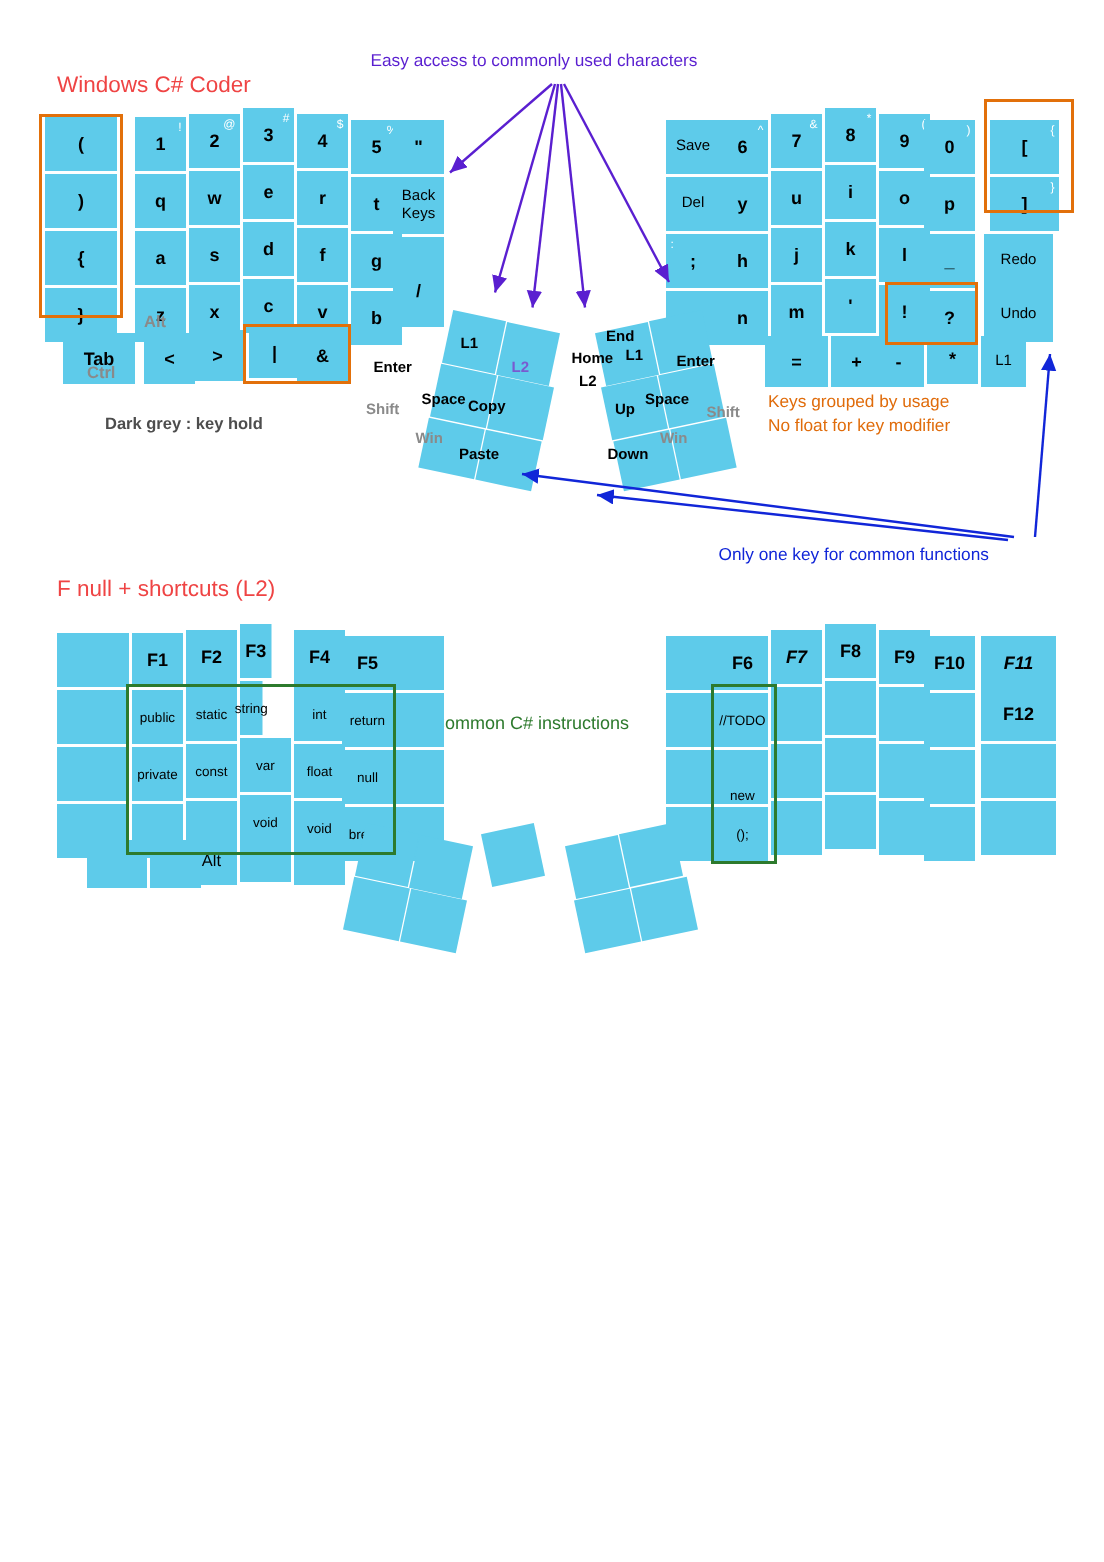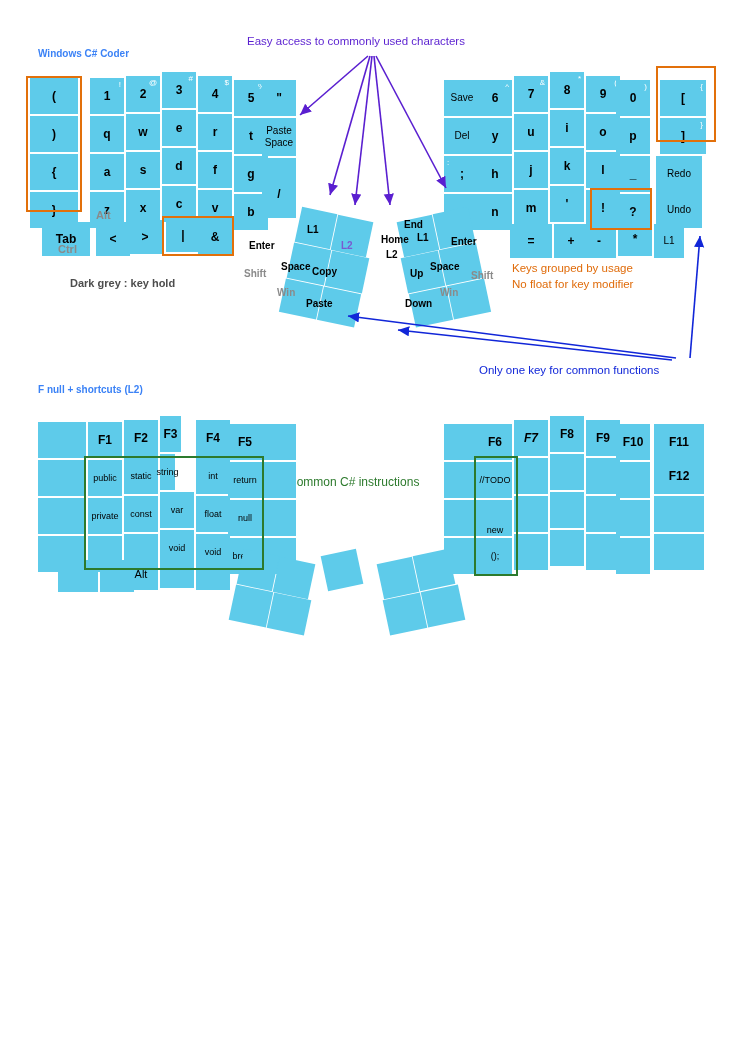--- a/index.html
+++ b/index.html
@@ -17,23 +17,23 @@
   }
   .canvas {
     position: absolute;
     left: 0; top: 0;
     width: 736px;
     height: 1041px;
   }
   
   .title {
     position: absolute;
-    font-size: 10px;
-    font-weight: bold;
-    color: #3b82f6;
+    font-size: 15px;
+    font-weight: normal;
+    color: #ef4444;
     white-space: nowrap;
   }
   .note {
     position: absolute;
     font-size: 11.5px;
     white-space: pre;
     line-height: 14px;
   }
   .note.purple { color: #5a1fd0; }
   .note.blue   { color: #1126d8; }
@@ -164,21 +164,21 @@
     </div>
   <div class="key" style="left:162px; top:110px; width:34px; height:36px;">
       <span>e</span>
     </div>
   <div class="key" style="left:198px; top:114px; width:34px; height:36px;">
       <span>r</span>
     </div>
   <div class="key" style="left:234px; top:118px; width:34px; height:36px;">
       <span>t</span>
     </div>
-  <div class="key small" style="left:262px; top:118px; width:34px; height:38px; white-space:pre-line;"><span style="white-space:pre-line;">Paste Space</span></div>
+  <div class="key small" style="left:262px; top:118px; width:34px; height:38px; white-space:pre-line;"><span style="white-space:pre-line;">Back Keys</span></div>
 
   <div class="key" style="left:30px; top:154px; width:48px; height:36px;">
       <span>{</span>
     </div>
   <div class="key" style="left:90px; top:154px; width:34px; height:36px;">
       <span>a</span>
     </div>
   <div class="key" style="left:126px; top:152px; width:34px; height:36px;">
       <span>s</span>
     </div>
@@ -484,21 +484,21 @@
     </div>
   <div class="key" style="left:550px; top:416px; width:34px; height:36px;">
       <span>F8</span>
     </div>
   <div class="key" style="left:586px; top:420px; width:34px; height:36px;">
       <span>F9</span>
     </div>
   <div class="key" style="left:616px; top:424px; width:34px; height:36px;">
       <span>F10</span>
     </div>
-  <div class="key" style="left:654px; top:424px; width:50px; height:36px;">
+  <div class="key" style="left:654px; top:424px; width:50px; height:36px;font-style:italic;">
       <span>F11</span>
     </div>
 
   <div class="key blank" style="left:444px; top:462px; width:36px; height:36px;"></div>
   <div class="key tiny" style="left:478px; top:462px; width:34px; height:36px;">
       <span>//TODO</span>
     </div>
   <div class="key blank" style="left:514px; top:458px; width:34px; height:36px;"></div>
   <div class="key blank" style="left:550px; top:454px; width:34px; height:36px;"></div>
   <div class="key blank" style="left:586px; top:458px; width:34px; height:36px;"></div>

